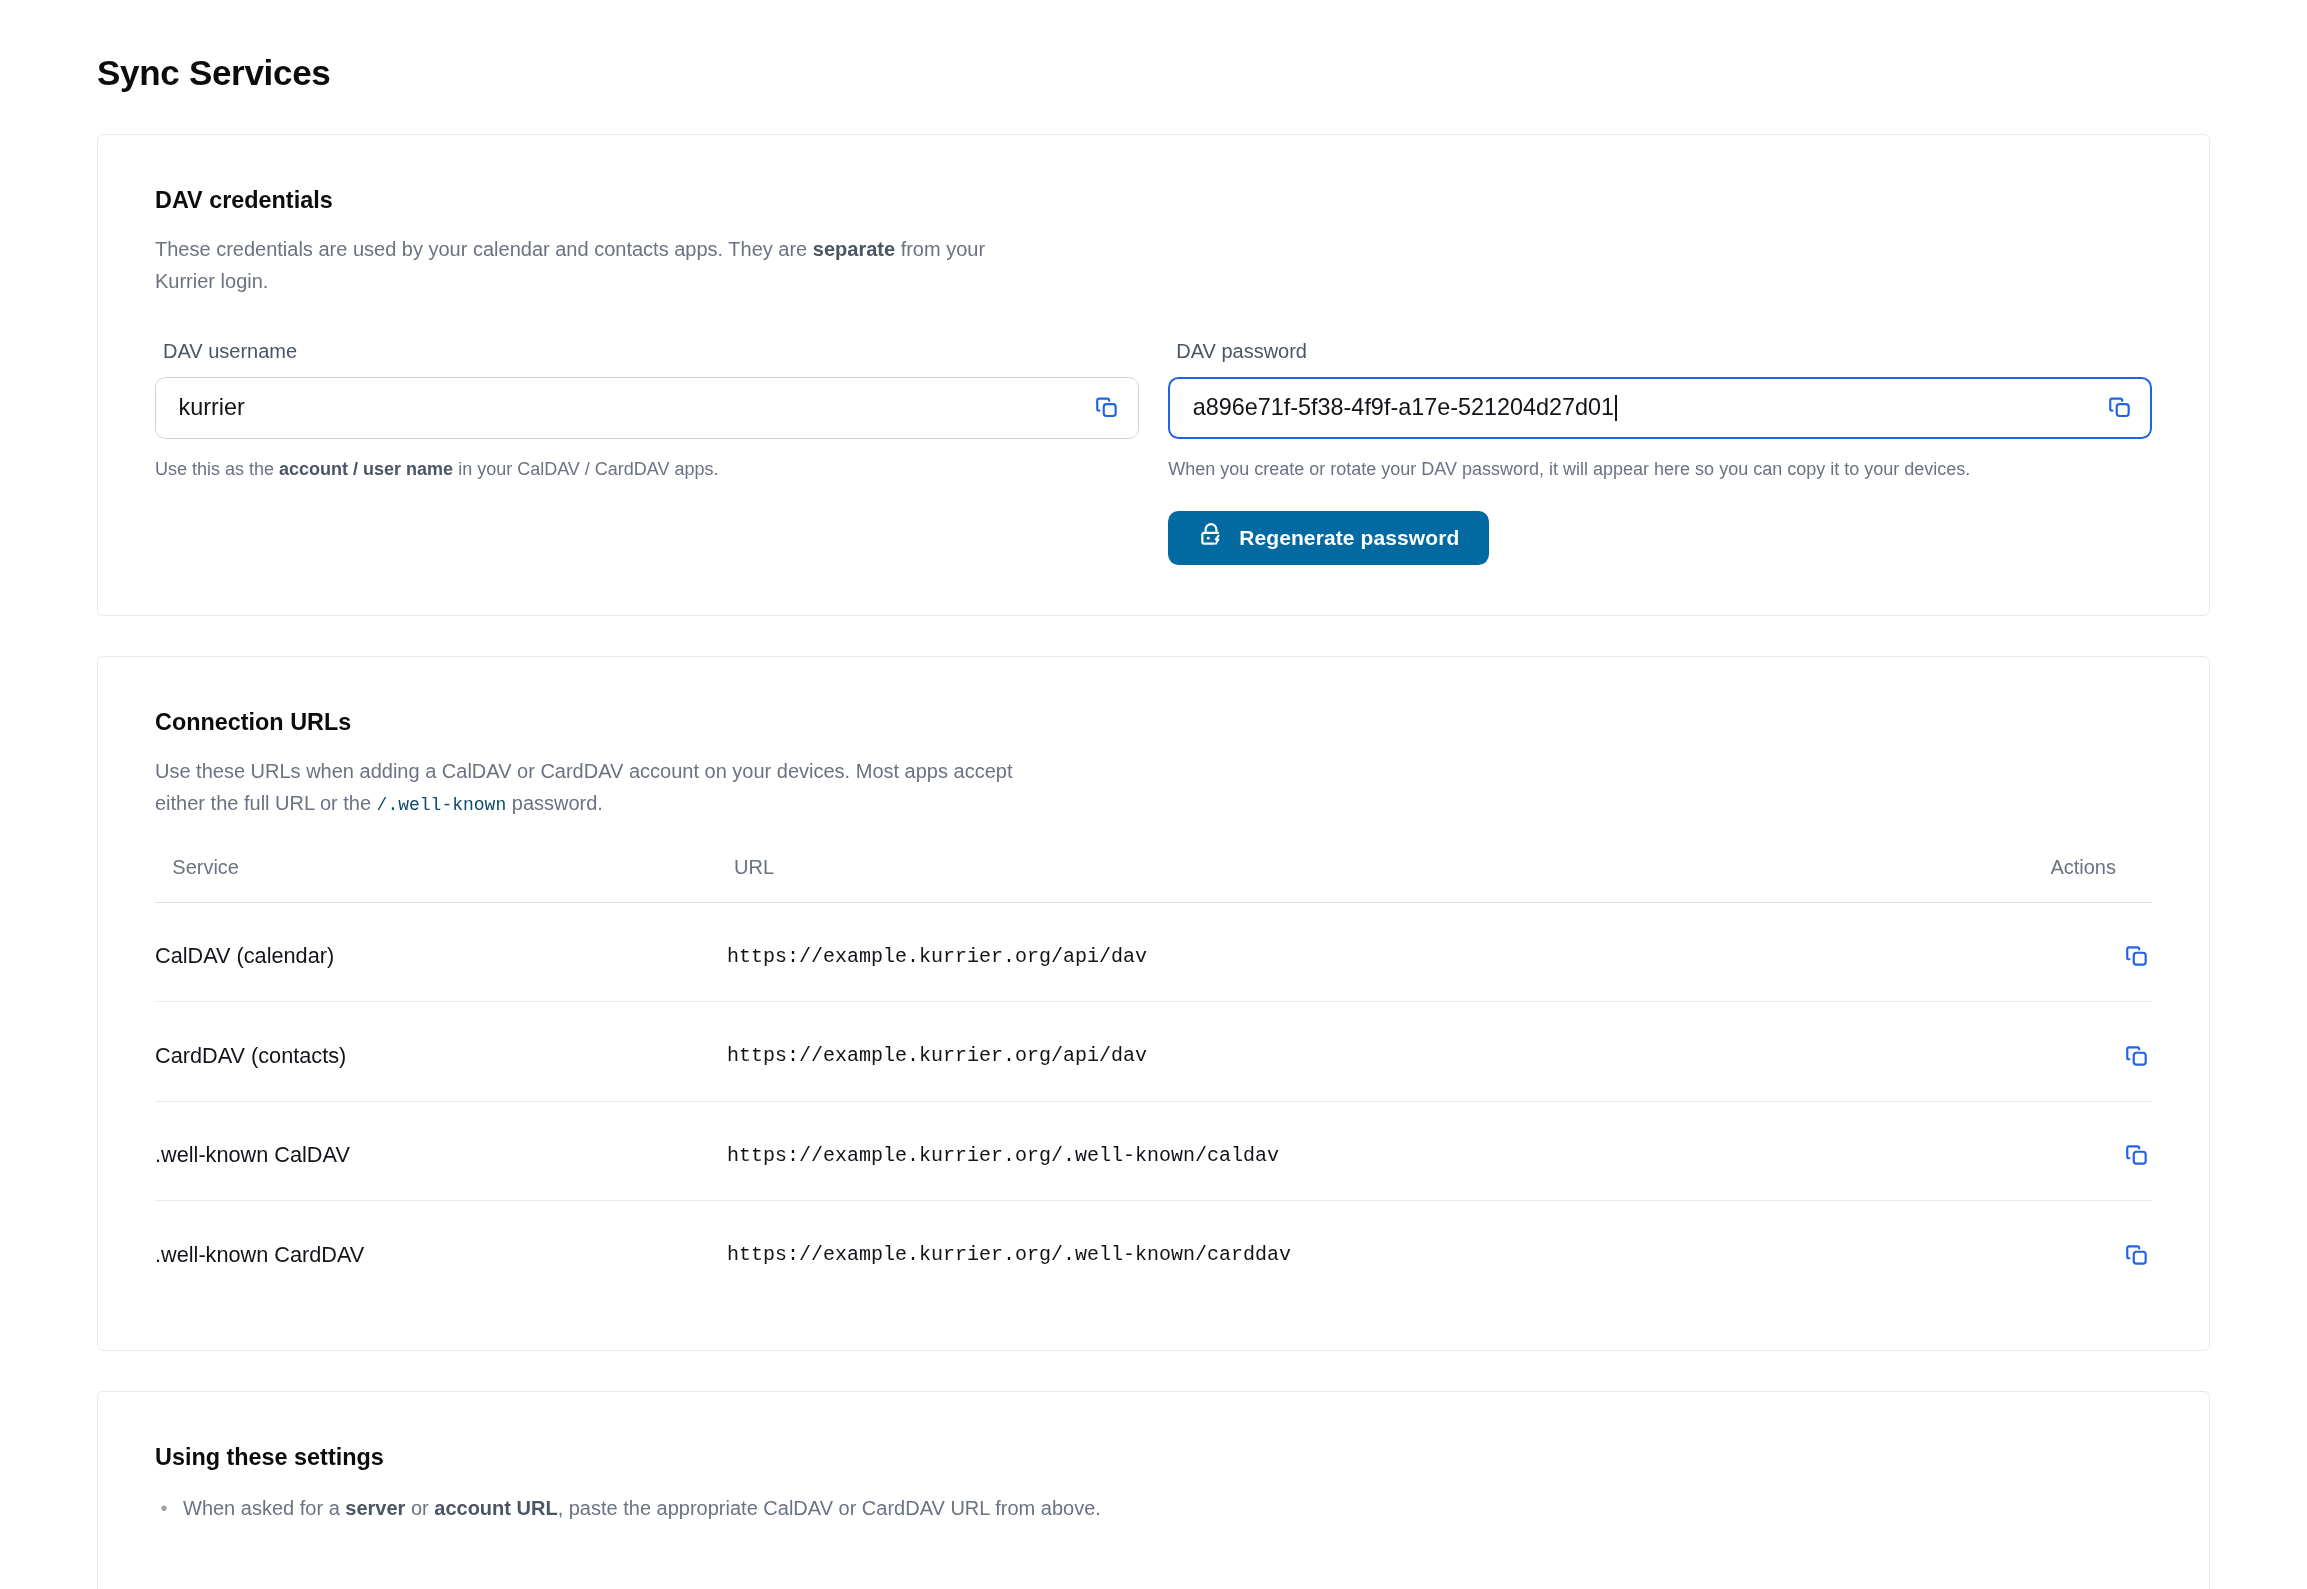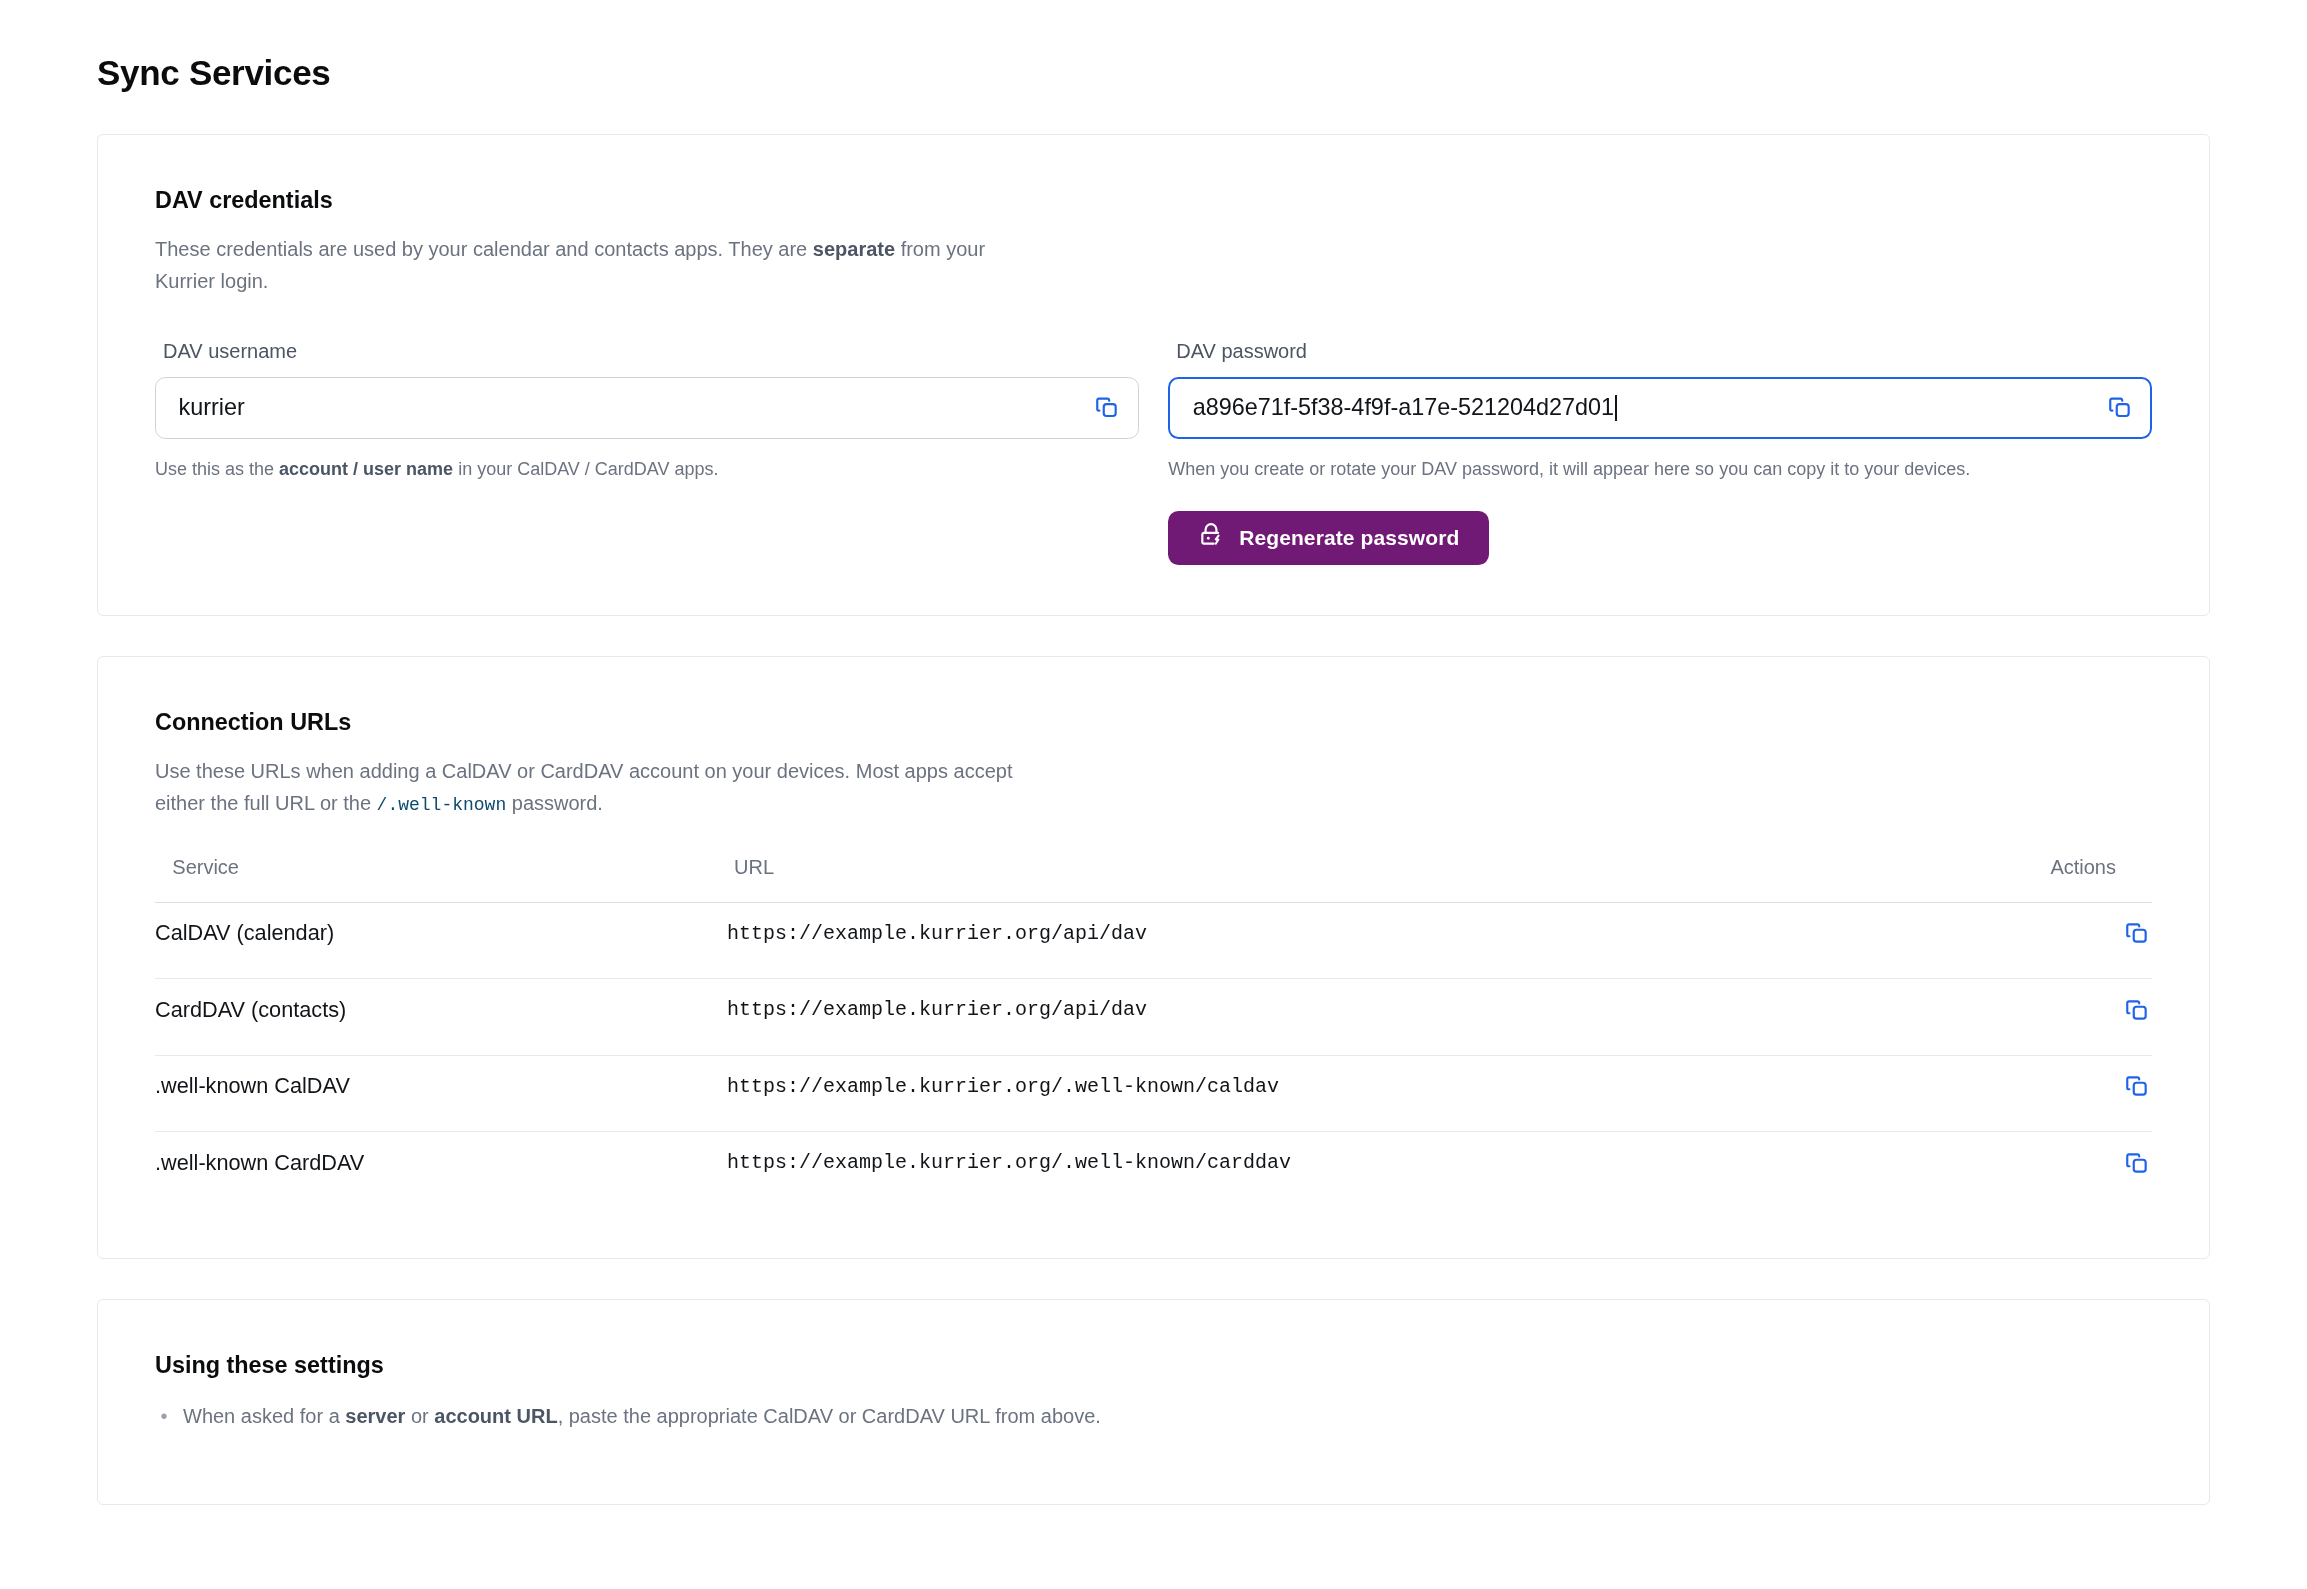--- a/index.html
+++ b/index.html
@@ -134,21 +134,21 @@
     line-height: 1.5;
   }
   .field-hint b { color: #4b5563; font-weight: bold; }
 
   
   .btn-primary {
     margin-top: 28px;
     display: inline-flex;
     align-items: center;
     gap: 15.6px;
-    background: #701a75;
+    background: #0369a1;
     color: #ffffff;
     border: none;
     border-radius: 10.4px;
     height: 54px;
     padding: 0 29.4px;
     font-size: 21px;
     font-weight: bold;
     font-family: "Liberation Sans", sans-serif;
     cursor: pointer;
     letter-spacing: 0.1px;
@@ -166,21 +166,21 @@
     font-size: 20px;
     font-weight: normal;
     color: #6b7280;
     padding: 0 0 22.5px 0;
     border-bottom: 1.7px solid #dcdee2;
   }
   table.url-table th.col-service { width: 572px; padding-left: 17.3px; }
   table.url-table th.col-url { width: auto; padding-left: 7px; }
   table.url-table th.col-actions { width: 173px; text-align: right; padding-right: 36px; }
   table.url-table td {
-    padding: 15px 0 29px 0;
+    padding: 38px 0 29px 0;
     border-bottom: 1.7px solid #e7e9ec;
     vertical-align: middle;
   }
   table.url-table tr:last-child td { border-bottom: none; }
   td.cell-service {
     font-size: 21.7px;
     color: #111418;
     padding-left: 17.3px;
   }
   td.cell-url {

